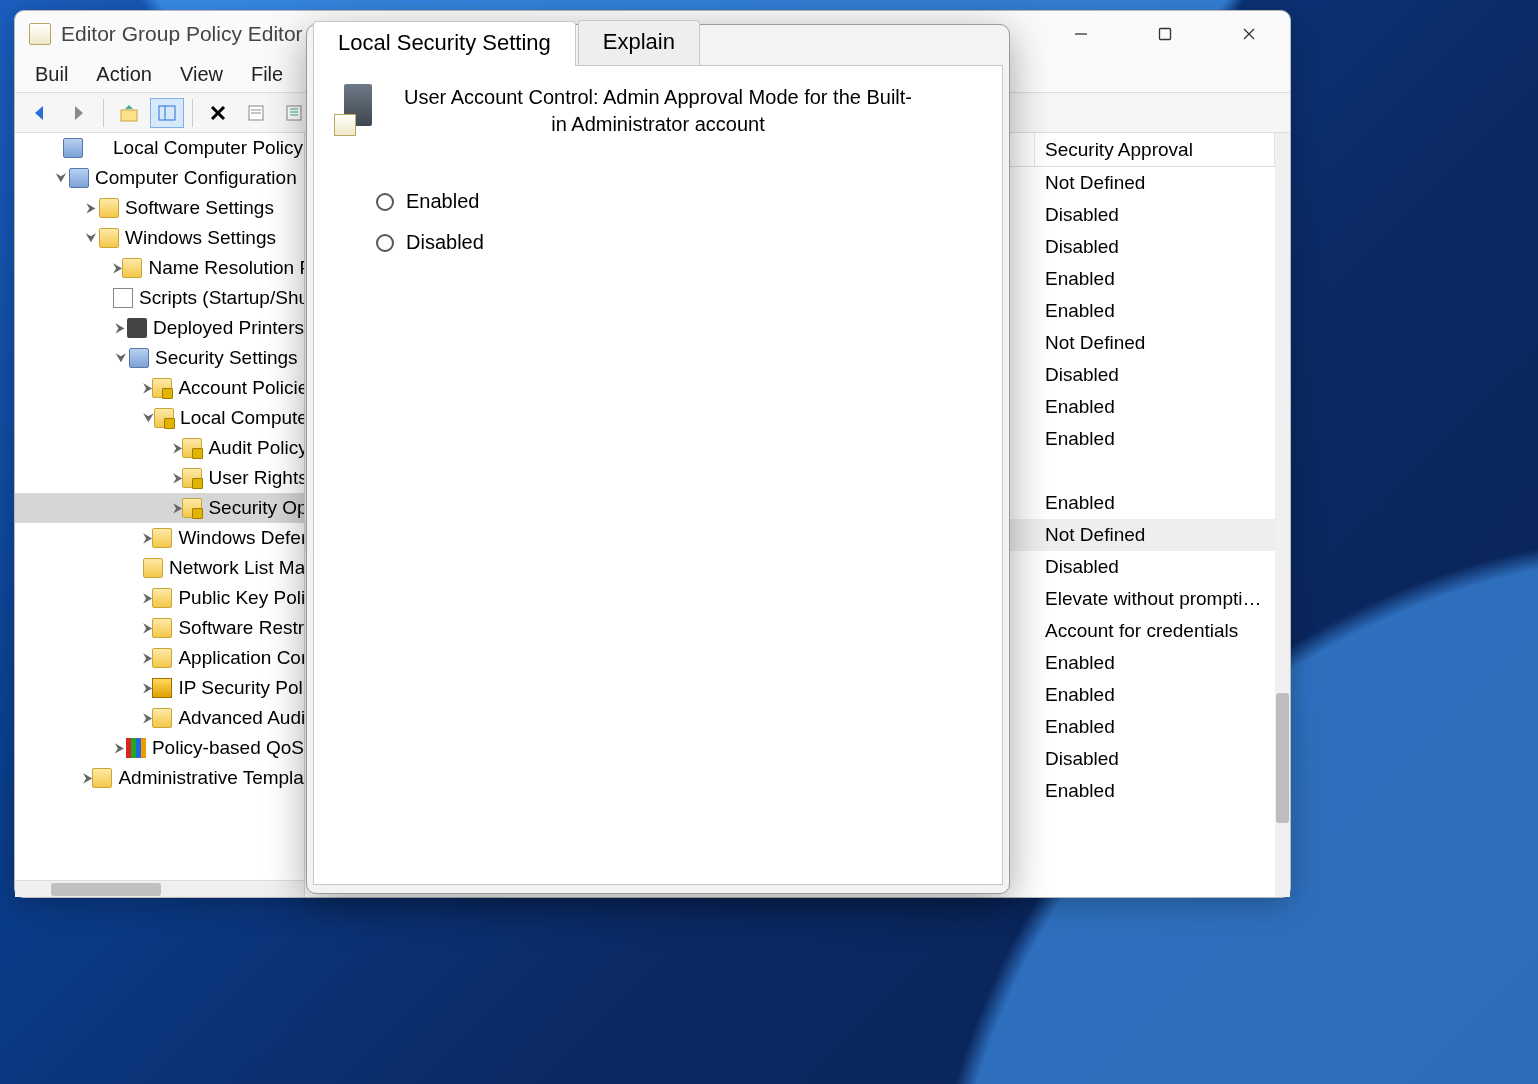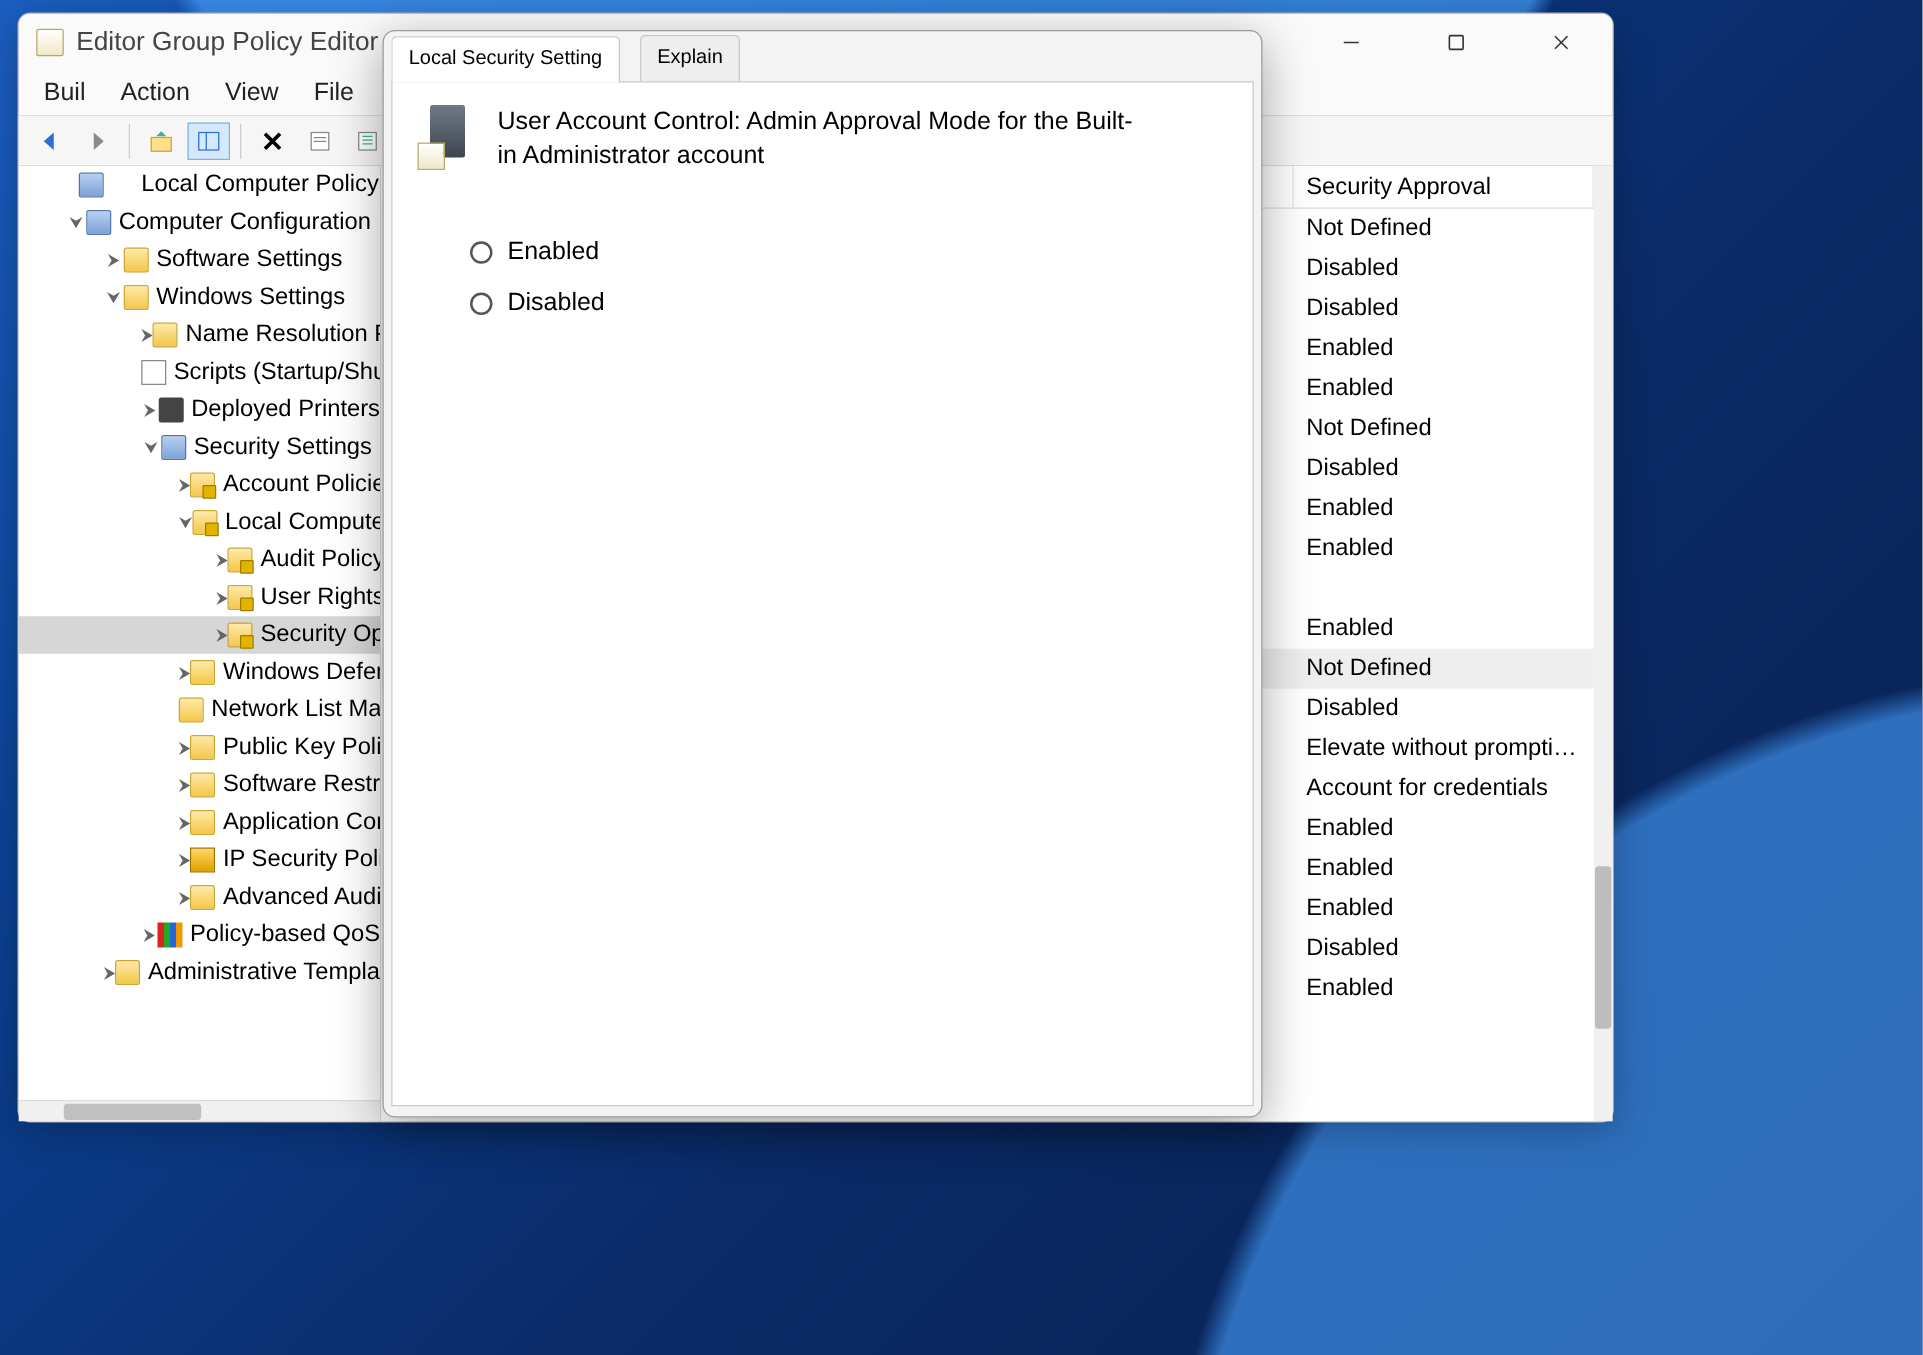--- a/index.html
+++ b/index.html
@@ -83,30 +83,30 @@
       background:#f3f3f3; border:1px solid #9a9a9a; border-radius:10px;
       box-shadow:0 10px 40px rgba(0,0,0,.35);
       display:flex; flex-direction:column;
     }
     .dlg-title{ height:56px; display:flex; align-items:center; padding:0 14px;}
     .dlg-title .t{ font-size:21px; flex:1; overflow:hidden; white-space:nowrap; text-overflow:ellipsis;}
     .dlg-title .help{ width:40px; text-align:center; font-size:22px; color:#333;}
     .dlg-title .close{ width:40px; text-align:center; font-size:18px;}
     .dlg-title .close svg{ width:15px; height:15px; stroke:#000; stroke-width:1.6;}
     .tabs{ height:40px; display:flex; align-items:flex-end; padding-left:6px;}
-    .tab{ padding:8px 13px 10px; font-size:16px; border:1px solid #c8c8c8; border-bottom:none;
-      background:#eee; margin-right:16px; border-radius:4px 4px 0 0;}
+    .tab{ padding:8px 24px 10px; font-size:22px; border:1px solid #c8c8c8; border-bottom:none;
+      background:#eee; margin-right:2px; border-radius:4px 4px 0 0;}
     .tab.active{ background:#fff; position:relative; top:1px;}
     .tab-body{ flex:1; margin:0 6px 8px; background:#fff; border:1px solid #c8c8c8; padding:18px 20px;}
     .policy-head{ display:flex; gap:18px; align-items:flex-start;}
     .policy-icon{ width:46px; height:50px; flex:0 0 auto; position:relative;}
     .policy-icon .srv{ width:28px; height:42px; background:linear-gradient(#6e7a86,#3e4650); border-radius:2px; margin-left:10px;}
     .policy-icon .doc{ position:absolute; left:0; bottom:-2px; width:22px; height:22px;
       background:linear-gradient(#fff,#f0e8c8); border:1px solid #b8a860;}
-    .policy-title{ font-size:20px; line-height:1.35; max-width:520px;}
+    .policy-title{ font-size:20px; line-height:1.35; max-width:520px;text-align:center;}
     .radios{ margin:52px 0 0 42px;}
     .radio{ display:flex; align-items:center; gap:12px; font-size:20px; margin:18px 0;}
     .radio .dot{ width:18px; height:18px; border:2px solid #555; border-radius:50%;}
     .dlg-buttons{ height:54px; display:flex; justify-content:flex-end; gap:14px; padding:0 14px 12px;}
     .btn{ width:130px; height:38px; border:1px solid #9a9a9a; background:#fcfcfc; border-radius:4px;
       font-size:19px; display:flex; align-items:center; justify-content:center;}
     .btn.primary{ border:1.5px solid #0067c0;}
     .btn.disabled{ color:#8a8a8a; background:#f3f3f3; border-color:#cfcfcf;}
   </style>
 </head>

